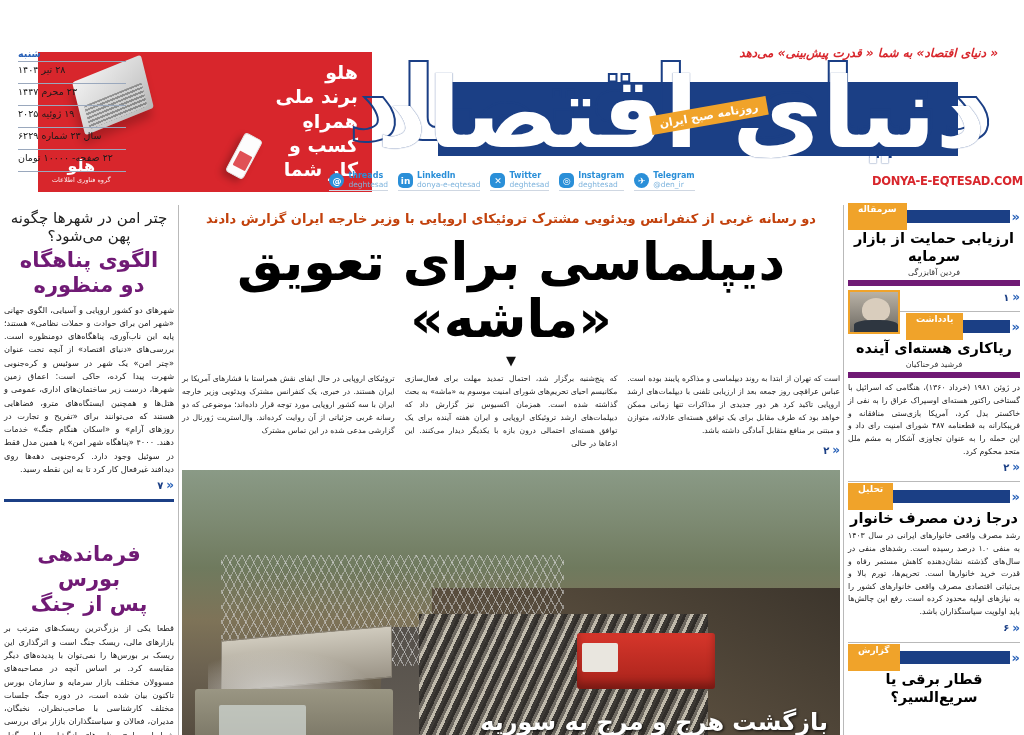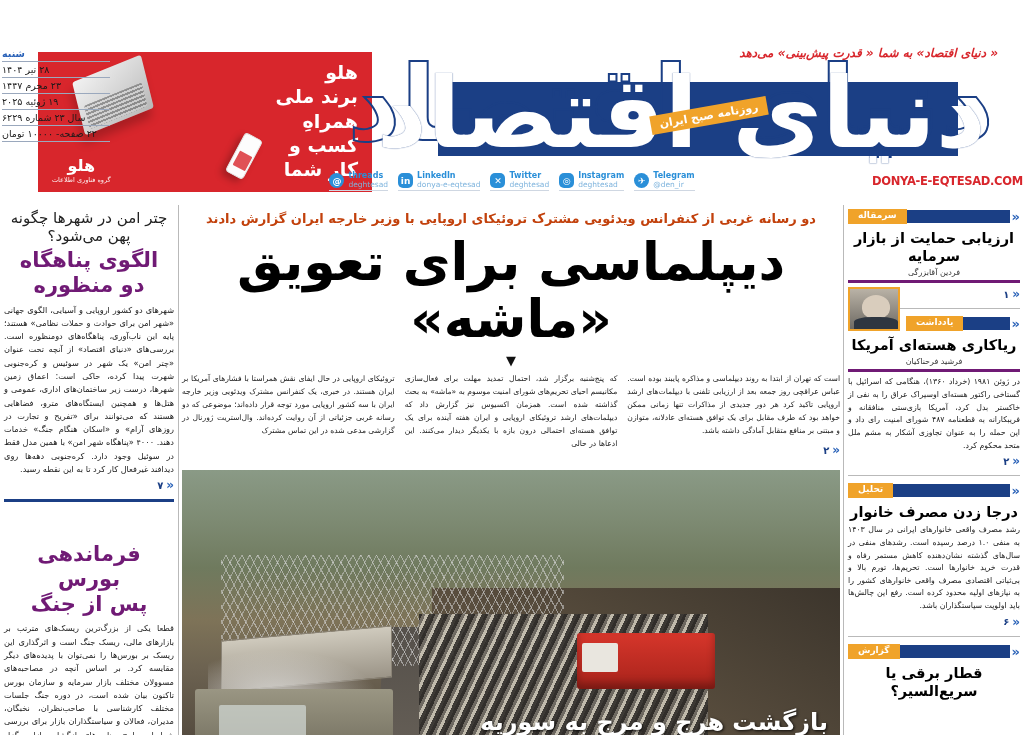--- a/index.html
+++ b/index.html
@@ -82,26 +82,26 @@
     -webkit-text-stroke: 2px #1b3f85; line-height:1; white-space:nowrap;
     z-index:2; pointer-events:none;
   }
   .morning-badge {
     position:absolute; right: 248px; top: 76px;
     background:#f0a32a; color:#ffffff; font-weight:bold;
     font-size: 11px; padding: 3px 9px;
     transform: rotate(-10deg); white-space: nowrap; z-index: 4;
   }
   .dateblock {
-    position:absolute; left: 2px; top: 48px; width: 108px;
+    position:absolute; left: 18px; top: 48px; width: 108px;
     text-align:left; direction: rtl;
   }
   .dateblock .dow { color:#2a62b8; font-size: 9.5px; font-weight:bold; padding-bottom:2px;
                     border-bottom:1px solid #9aa8bd; text-align:left; }
-  .dateblock .dline { font-size: 9.5px; color:#1a1a1a; padding: 2px 0 2px;
+  .dateblock .dline { font-size: 9.5px; color:#1a1a1a; padding: 2px 0 8px;
                       border-bottom: 1px solid #9aa8bd; white-space:nowrap; text-align:left; }
 
   .social-bar {
     position:absolute; left: 0; right: 0; top: 172px;
     display:flex; justify-content:center; align-items:center; gap: 10px;
   }
   .social-item { display:flex; align-items:center; gap:4px; direction:ltr;
                  border-bottom:1px solid #cfd7e2; padding-bottom:1px; }
   .sicon { width: 15px; height:15px; border-radius:50%; background:#2a8fd8;
            color:#fff; font-size:9px; display:flex; align-items:center; justify-content:center;
@@ -181,25 +181,25 @@
     position:absolute; right: 12px; top: 238px;
     text-align:right; color:#ffffff; font-weight:bold; font-size: 24px;
     text-shadow: 1px 1px 3px rgba(0,0,0,.85); line-height:1.2;
   }
 
   
   .sb-head { display:flex; align-items:center; gap:0; height: 15px; margin-bottom:5px; }
   .sb-chev { color:#2a62b8; font-size: 13px; font-weight:bold; line-height:1; padding-left:2px; }
   .sb-bar { flex:1; height:13px; background:#1b3f85; }
   .sb-label { background:#f0a32a; color:#ffffff; font-size: 9px; font-weight:bold;
-              padding: 1px 10px; height:15px; line-height:11px; }
+              padding: 1px 10px; height:27px; line-height:11px; }
   .sb-title { font-size: 14.5px; font-weight:bold; text-align:center; color:#000;
               line-height:1.25; margin-bottom: 3px; }
   .sb-author { font-size: 8px; color:#333; text-align:center;
-               border-bottom:3px solid #701a75; padding-bottom: 3px; margin-bottom: 4px; }
+               border-bottom:6px solid #701a75; padding-bottom: 3px; margin-bottom: 4px; }
   .sb-body { font-size: 7.8px; line-height:1.62; text-align:justify; text-align-last:right;
              color:#1a1a1a; }
   .sb-portrait { float:left; width: 52px; height: 44px; margin: 0 6px 3px 0;
                  border: 2px solid #f0a32a; background: linear-gradient(#b9b2a6,#6e6a63);
                  position:relative; overflow:hidden; }
   .sb-portrait:before { content:""; position:absolute; left:12px; top:6px; width:28px; height:24px;
      background:#d9cdbd; border-radius:50% 50% 45% 45%; }
   .sb-portrait:after { content:""; position:absolute; left:4px; bottom:0; width:44px; height:12px;
      background:#2e3640; border-radius:40% 40% 0 0; }
 </style>
@@ -361,21 +361,21 @@
       </div>
 
       <div class="hr-thin"></div>
 
       <div>
         <div class="sb-head">
           <span class="sb-chev">«</span>
           <span class="sb-bar"></span>
           <span class="sb-label">یادداشت</span>
         </div>
-        <div class="sb-title">ریاکاری هسته‌ای آمریکا</div>
+        <div class="sb-title">ریاکاری هسته‌ای آینده</div>
         <div class="sb-author">فرشید فرحناکیان</div>
         <div class="sb-body">در ژوئن ۱۹۸۱ (خرداد ۱۳۶۰)، هنگامی که اسرائیل با گستاخی راکتور هسته‌ای اوسیراک عراق را به نفی از خاکستر بدل کرد، آمریکا بازی‌ستی منافقانه و فریبکارانه‌ به قطعنامه ۴۸۷ شورای امنیت رای داد و این حمله را به عنوان تجاوزی آشکار به مشم ملل متحد محکوم کرد.</div>
         <div class="pageref">
           <span class="chev">«</span>
           <span>۲</span>
         </div>
       </div>
 
       <div class="hr-thin"></div>
 

